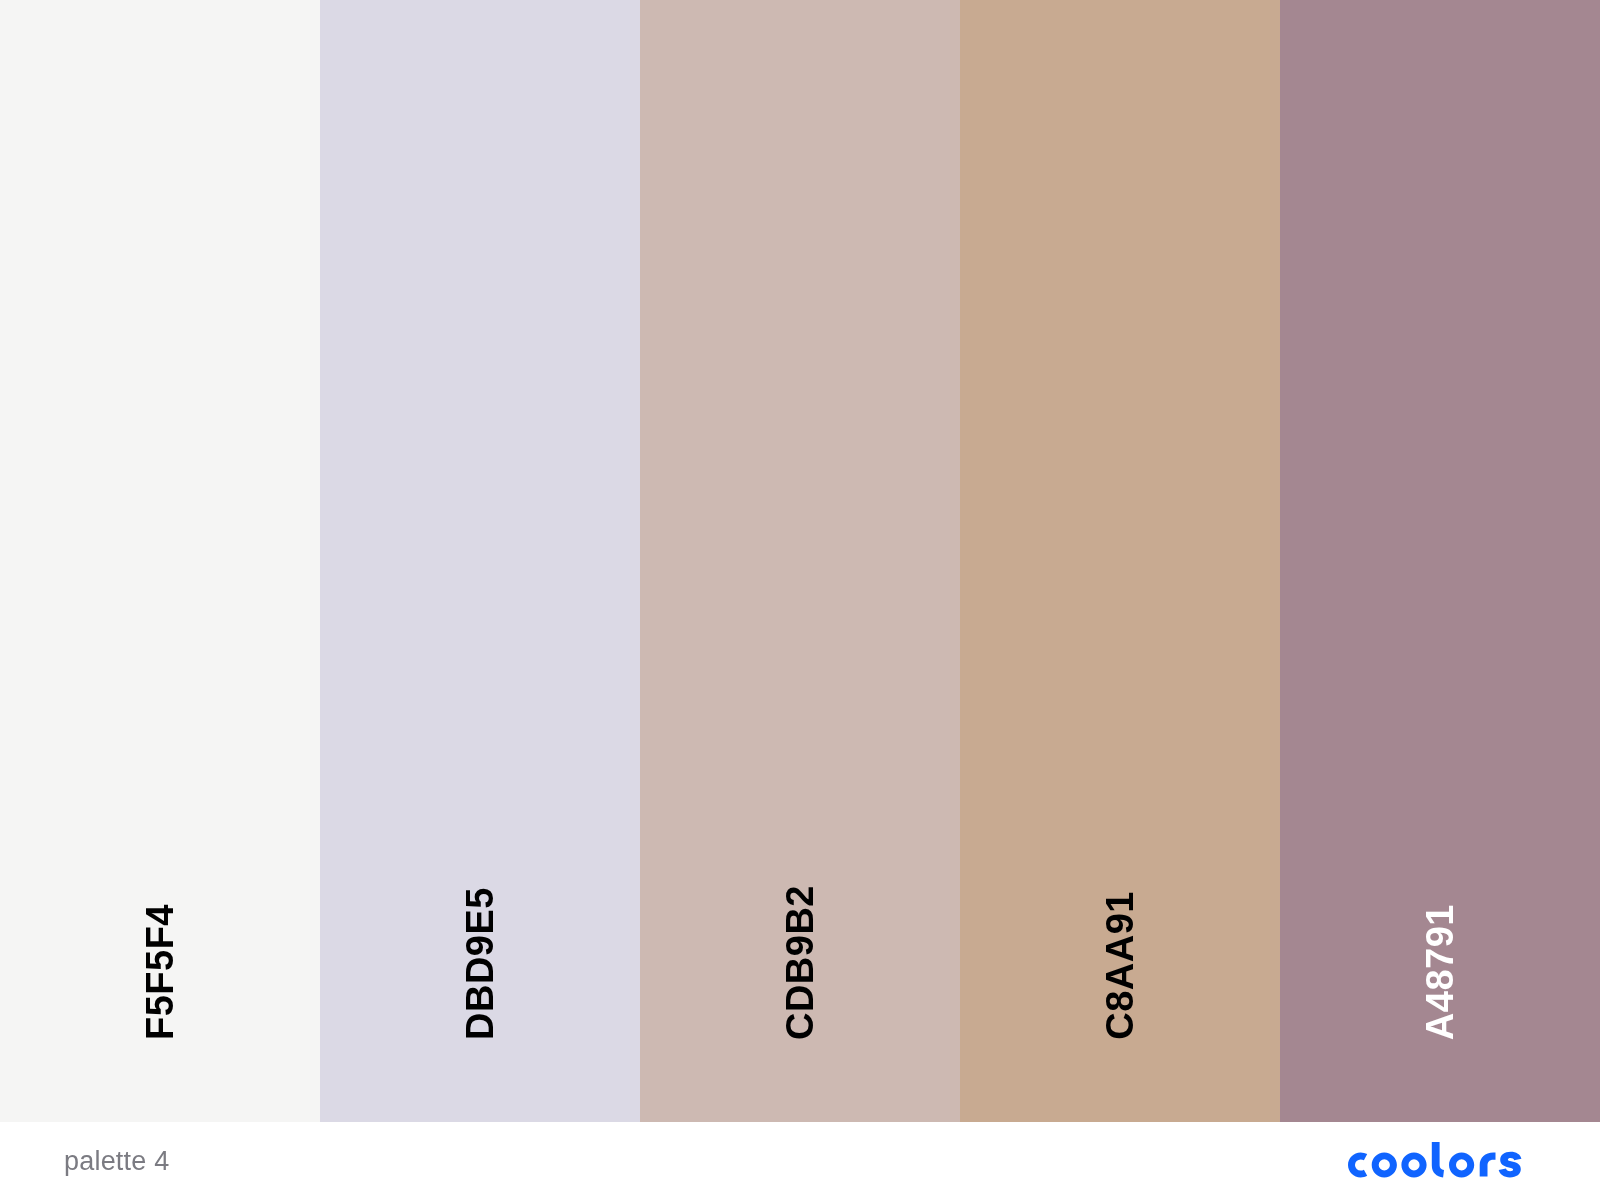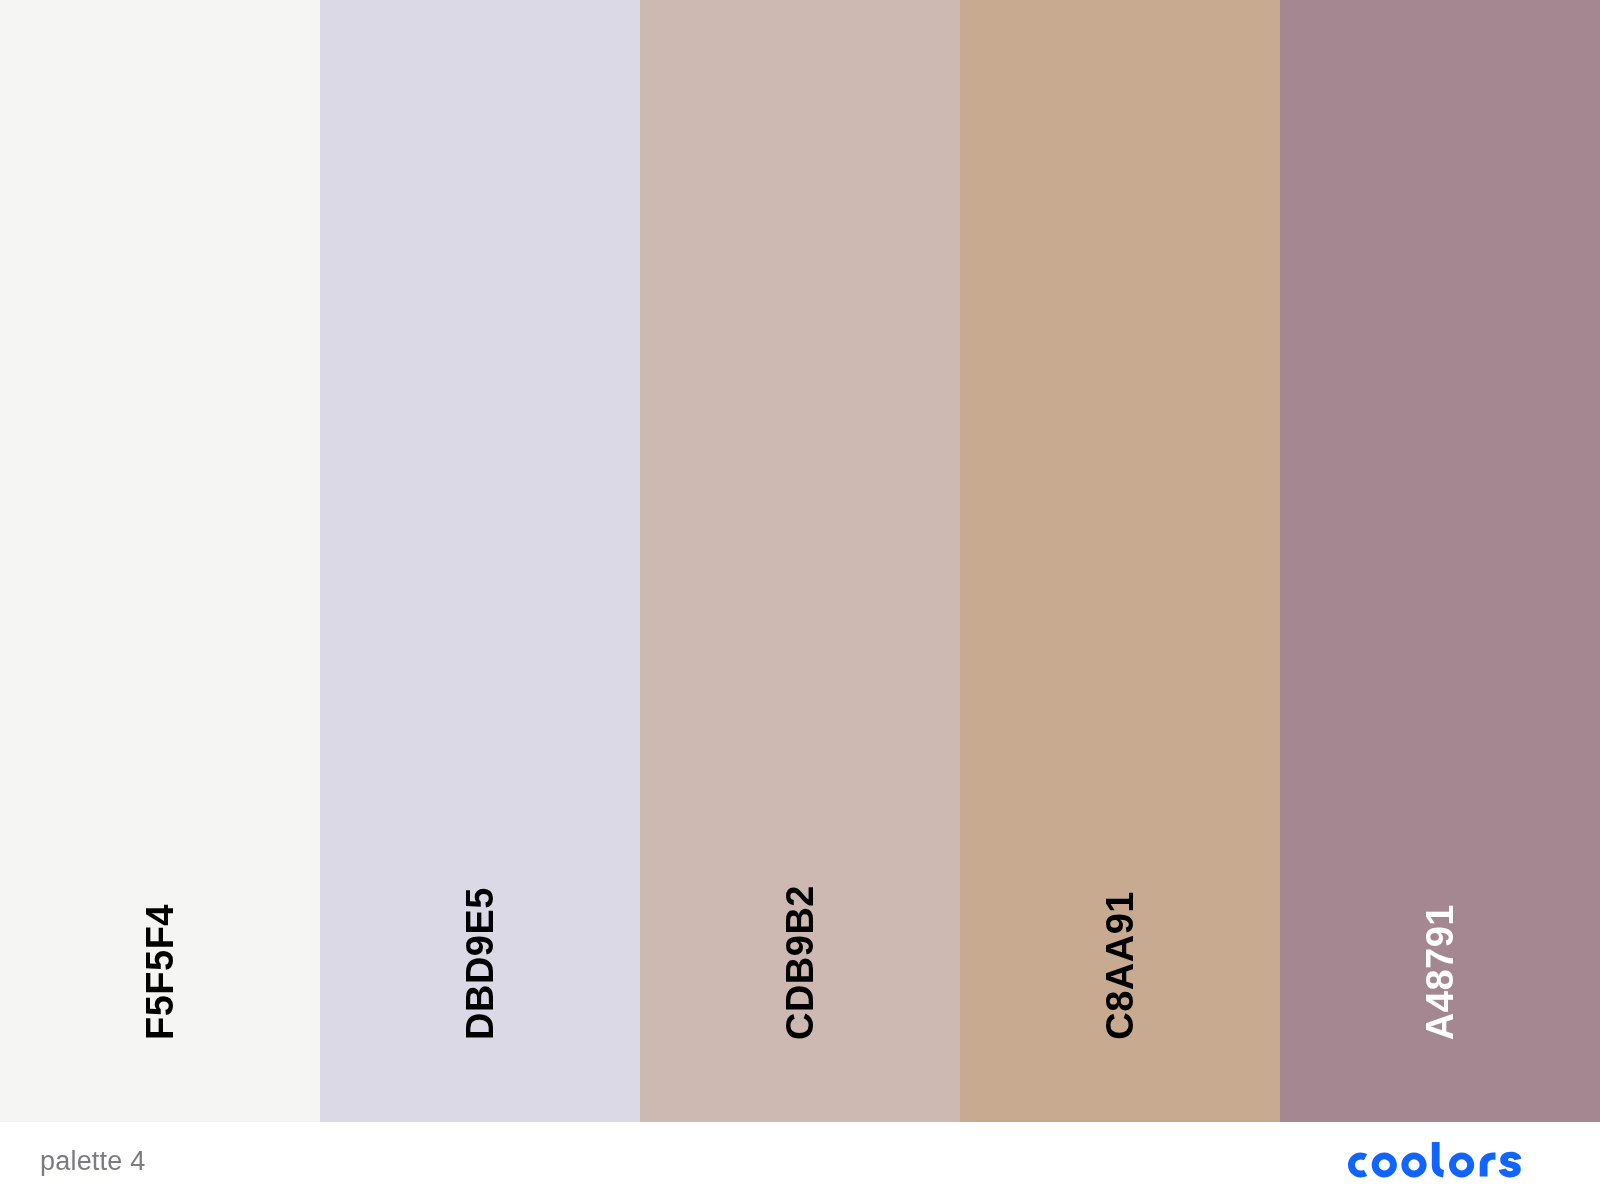--- a/index.html
+++ b/index.html
@@ -44,21 +44,21 @@
   }
 
   
   #footer {
     width:1600px;
     height:78px;
     background:#ffffff;
     display:flex;
     align-items:center;
     justify-content:space-between;
-    padding:0 40px 0 40px;
+    padding:0 40px 0 64px;
   }
   #palette-name {
     font-family:"Liberation Sans", sans-serif;
     font-size:27px;
     color:#7b7b82;
     letter-spacing:0.2px;
     line-height:1;
   }
   #brand-logo {
     display:flex;

